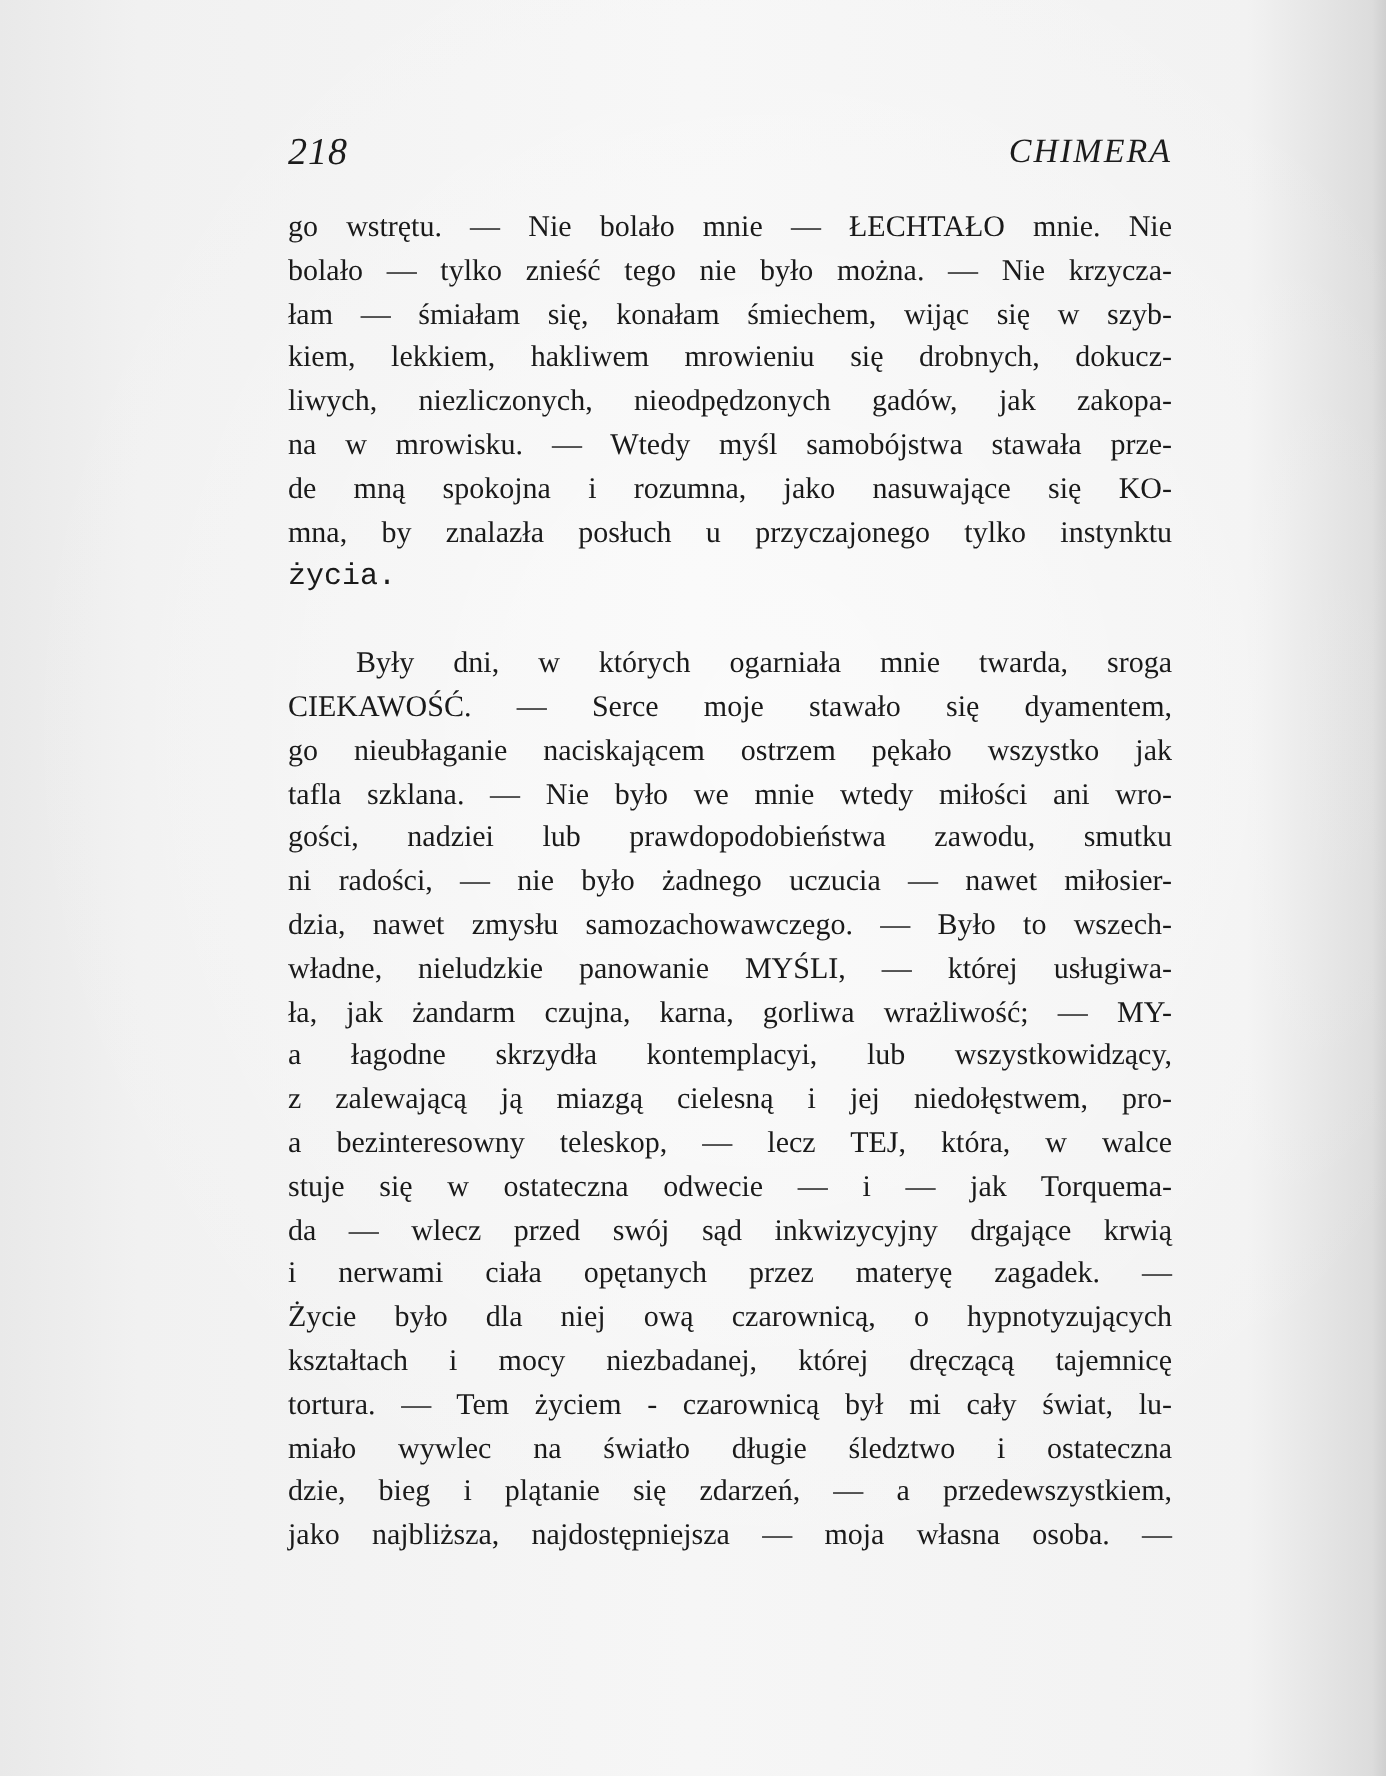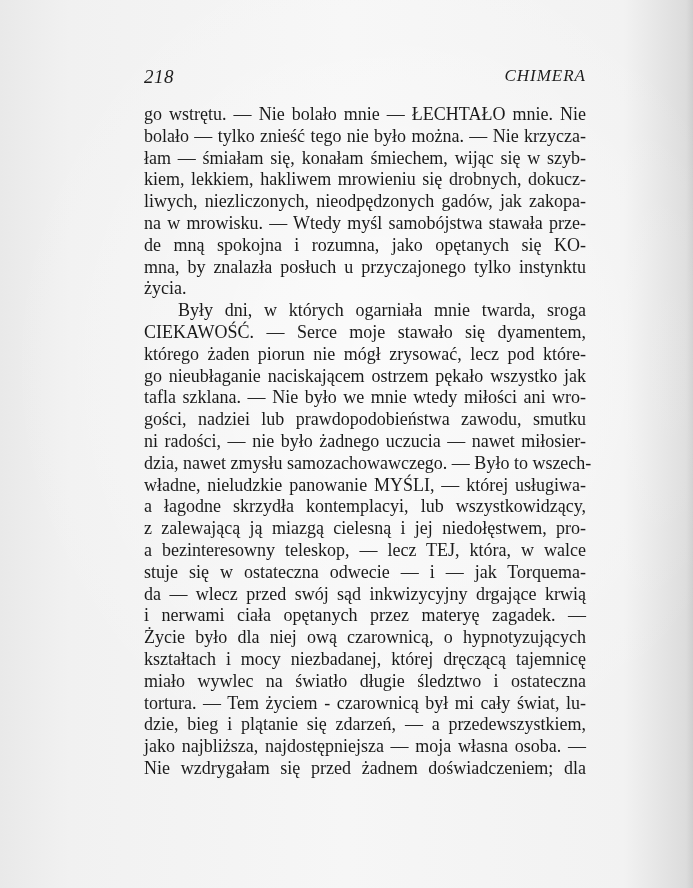--- a/index.html
+++ b/index.html
@@ -42,74 +42,75 @@
       top: 0;
       font-size: 17px;
       letter-spacing: 1px;
     }
     .body-text {
       position: absolute;
       left: 144px;
       top: 104px;
       width: 442px;
       font-family: "Liberation Serif", "DejaVu Serif", serif;
-      font-size: 18px;
+      font-size: 15px;
       color: #1a1a1a;
     }
     .line {
       display: block;
       height: 21.8px;
       line-height: 21.8px;
       white-space: nowrap;
       text-align: justify;
       text-align-last: justify;
       overflow: visible;
     }
     .line.last {
       text-align-last: left;
+      font-family: Liberation Mono, monospace;
     }
     .line.indent {
       padding-left: 34px;
+      margin-top: 22px;
     }
   </style>
 </head>
 <body>
 
 <div class="page">
   <div class="running-head">
     <span class="page-number">218</span>
     <span class="running-title">CHIMERA</span>
   </div>
 
   <div class="body-text">
     <span class="line">go wstrętu. — Nie bolało mnie — ŁECHTAŁO mnie. Nie</span>
     <span class="line">bolało — tylko znieść tego nie było można. — Nie krzycza-</span>
     <span class="line">łam — śmiałam się, konałam śmiechem, wijąc się w szyb-</span>
     <span class="line">kiem, lekkiem, hakliwem mrowieniu się drobnych, dokucz-</span>
     <span class="line">liwych, niezliczonych, nieodpędzonych gadów, jak zakopa-</span>
     <span class="line">na w mrowisku. — Wtedy myśl samobójstwa stawała prze-</span>
-    <span class="line">de mną spokojna i rozumna, jako opętanych się KO-</span>
+    <span class="line">de mną spokojna i rozumna, jako nasuwające się KO-</span>
     <span class="line">mna, by znalazła posłuch u przyczajonego tylko instynktu</span>
     <span class="line last">życia.</span>
     <span class="line indent">Były dni, w których ogarniała mnie twarda, sroga</span>
     <span class="line">CIEKAWOŚĆ. — Serce moje stawało się dyamentem,</span>
-    <span class="line">którego żaden piorun nie mógł zrysować, lecz pod które-</span>
     <span class="line">go nieubłaganie naciskającem ostrzem pękało wszystko jak</span>
     <span class="line">tafla szklana. — Nie było we mnie wtedy miłości ani wro-</span>
     <span class="line">gości, nadziei lub prawdopodobieństwa zawodu, smutku</span>
     <span class="line">ni radości, — nie było żadnego uczucia — nawet miłosier-</span>
     <span class="line">dzia, nawet zmysłu samozachowawczego. — Było to wszech-</span>
     <span class="line">władne, nieludzkie panowanie MYŚLI, — której usługiwa-</span>
+    <span class="line">ła, jak żandarm czujna, karna, gorliwa wrażliwość; — MY-</span>
     <span class="line">a łagodne skrzydła kontemplacyi, lub wszystkowidzący,</span>
     <span class="line">z zalewającą ją miazgą cielesną i jej niedołęstwem, pro-</span>
     <span class="line">a bezinteresowny teleskop, — lecz TEJ, która, w walce</span>
     <span class="line">stuje się w ostateczna odwecie — i — jak Torquema-</span>
     <span class="line">da — wlecz przed swój sąd inkwizycyjny drgające krwią</span>
     <span class="line">i nerwami ciała opętanych przez materyę zagadek. —</span>
     <span class="line">Życie było dla niej ową czarownicą, o hypnotyzujących</span>
     <span class="line">kształtach i mocy niezbadanej, której dręczącą tajemnicę</span>
+    <span class="line">tortura. — Tem życiem - czarownicą był mi cały świat, lu-</span>
     <span class="line">miało wywlec na światło długie śledztwo i ostateczna</span>
-    <span class="line">tortura. — Tem życiem - czarownicą był mi cały świat, lu-</span>
     <span class="line">dzie, bieg i plątanie się zdarzeń, — a przedewszystkiem,</span>
     <span class="line">jako najbliższa, najdostępniejsza — moja własna osoba. —</span>
-    <span class="line">Nie wzdrygałam się przed żadnem doświadczeniem; dla</span>
   </div>
 </div>
 
 </body></html>

